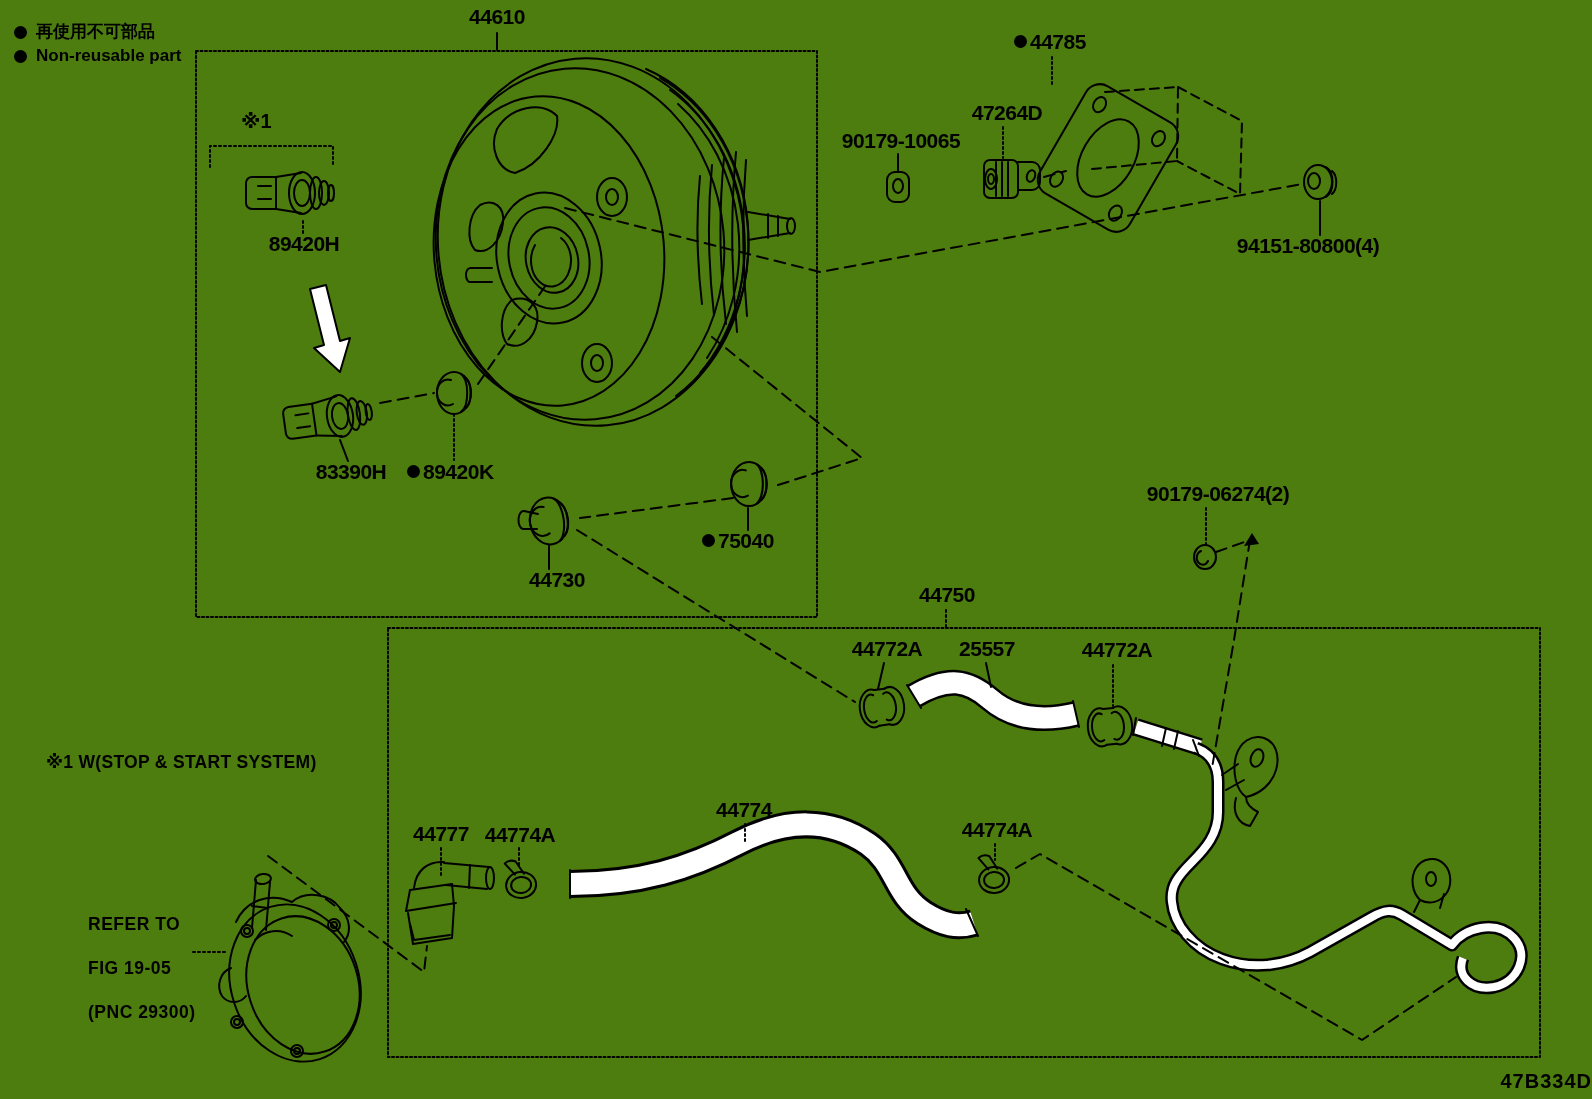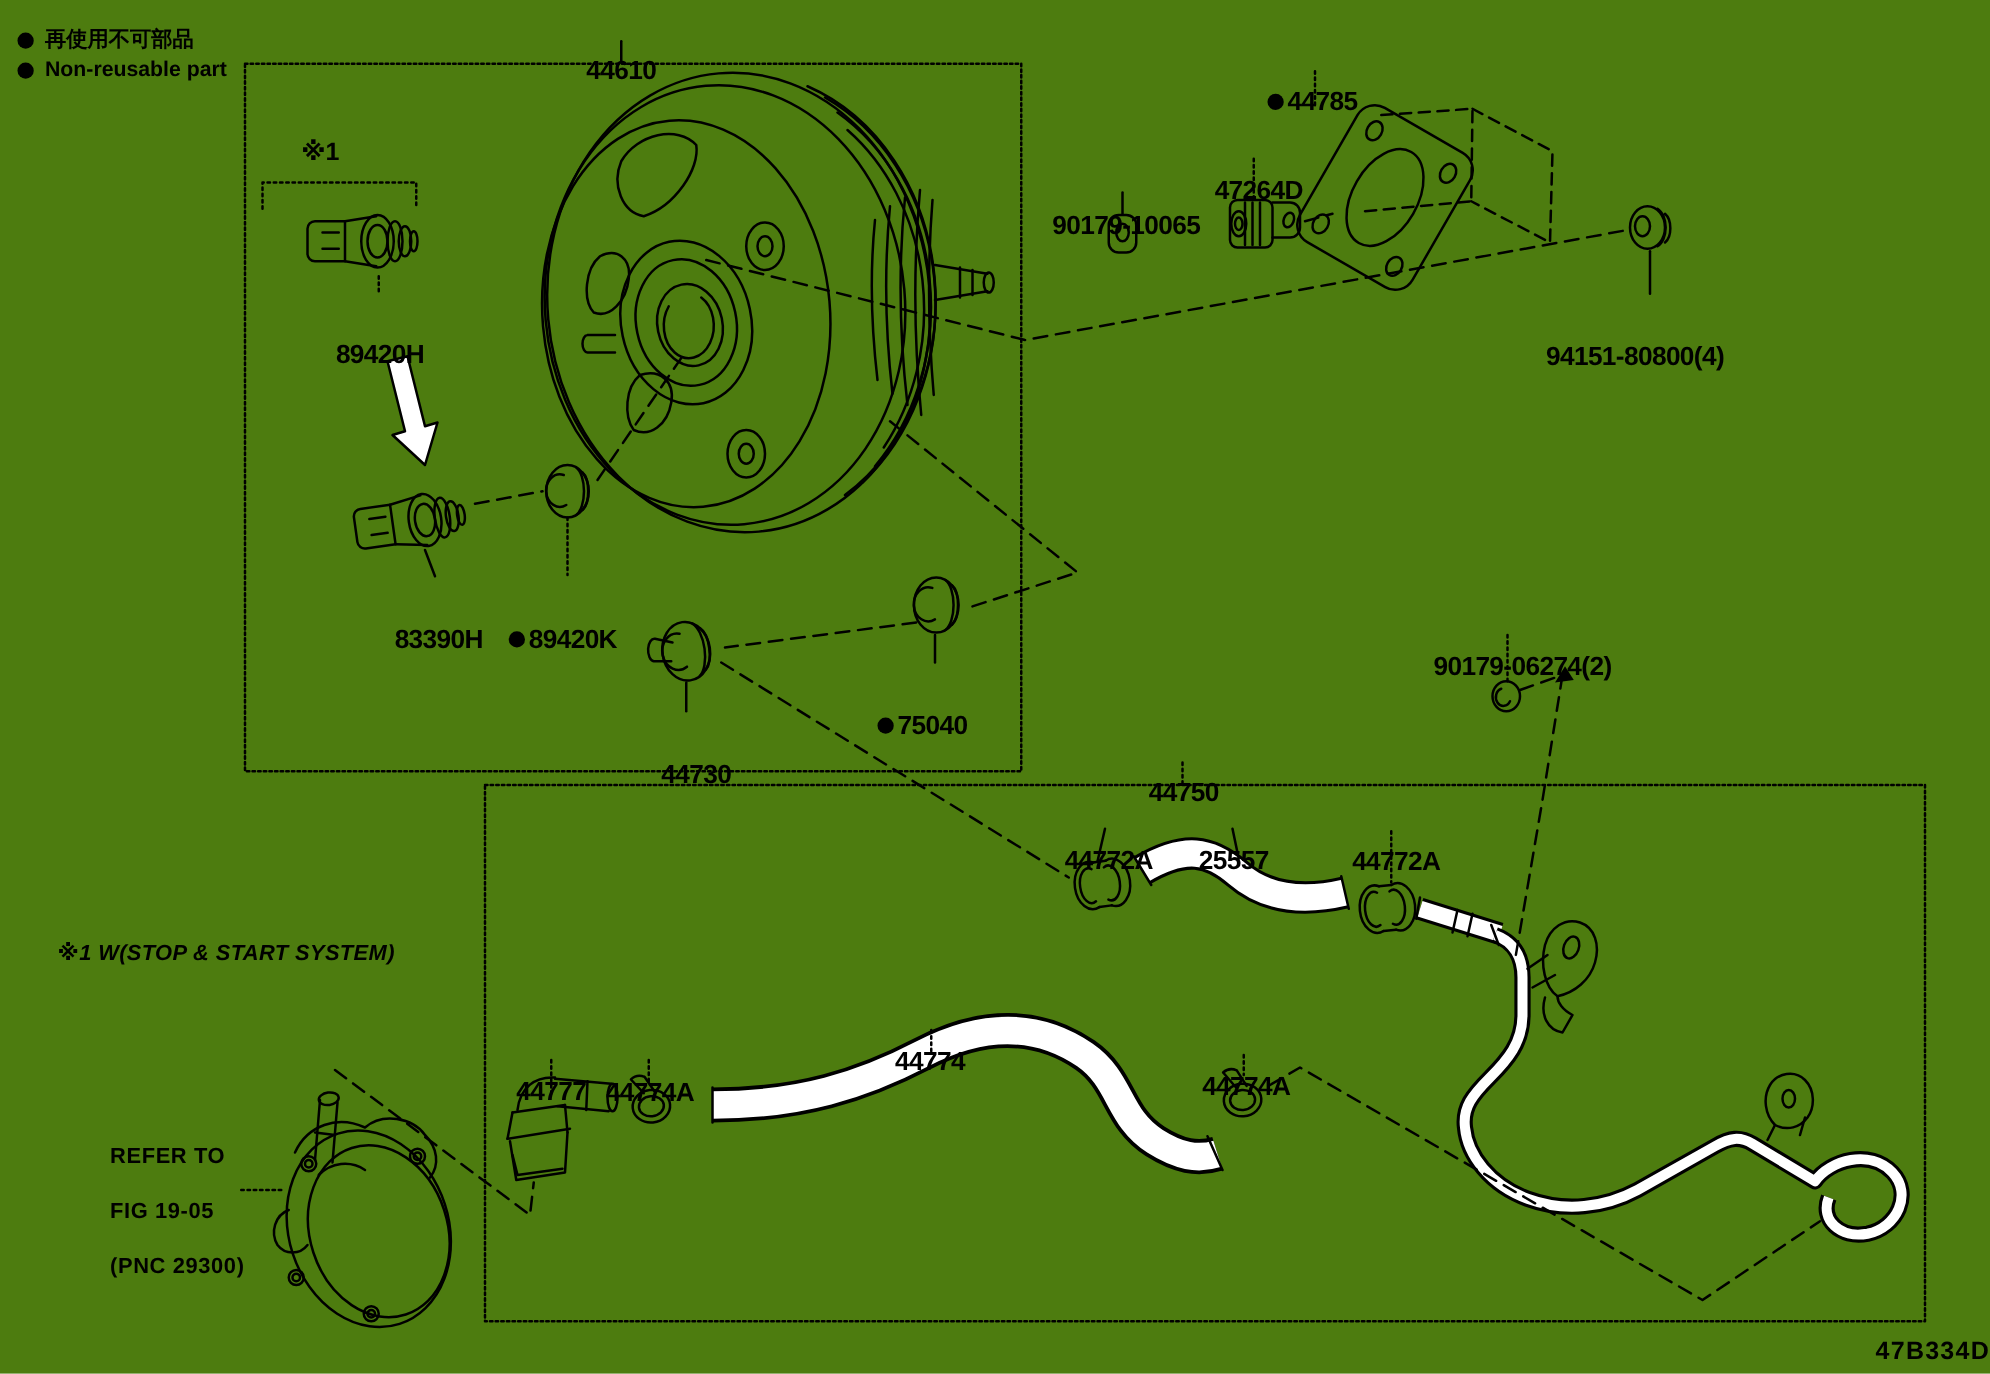--- a/index.html
+++ b/index.html
@@ -1,27 +1,27 @@
 <!DOCTYPE html>
 <html><head>
 <meta charset="utf-8">
 <style>
   html,body{margin:0;padding:0;background:#fff;}
   #stage{position:relative;width:1592px;height:1099px;background:#4d7c0f;overflow:hidden;
          font-family:"Liberation Sans","DejaVu Sans",sans-serif;color:#000;}
   #art{position:absolute;left:0;top:0;}
   svg *{vector-effect:non-scaling-stroke;}
   .pn{position:absolute;font-weight:700;font-size:21px;letter-spacing:-0.5px;white-space:nowrap;
-      transform:translateX(-50%);line-height:1;margin-top:40px;}
+      transform:translateX(-50%);line-height:1;}
   .pn.row{transform:none;display:flex;align-items:center;gap:3px;}
   .dot{display:inline-block;width:13px;height:13px;border-radius:50%;background:#000;flex:0 0 auto;}
   .legend{position:absolute;left:14px;top:20px;font-weight:700;font-size:17px;line-height:24px;}
   .legend .lrow{display:flex;align-items:center;gap:9px;white-space:nowrap;}
   .note1{position:absolute;left:241px;top:109px;font-weight:700;font-size:20px;}
-  .stopstart{position:absolute;left:46px;top:752px;font-weight:700;font-size:17.5px;letter-spacing:.3px;white-space:nowrap;font-style:italic;}
+  .stopstart{position:absolute;left:46px;top:752px;font-weight:700;font-size:17.5px;letter-spacing:.3px;white-space:nowrap;}
   .refer{position:absolute;left:88px;top:913px;font-weight:700;font-size:17.5px;line-height:22px;letter-spacing:.5px;white-space:pre;}
   .figcode{position:absolute;right:0;top:1070px;font-weight:700;font-size:20px;letter-spacing:1px;}
 </style>
 </head>
 <body>
 
 <div id="stage">
 
 <svg id="art" width="1592" height="1099" viewBox="0 0 1592 1099" fill="none" stroke="#000" stroke-width="2" stroke-linecap="round" stroke-linejoin="round">
 

